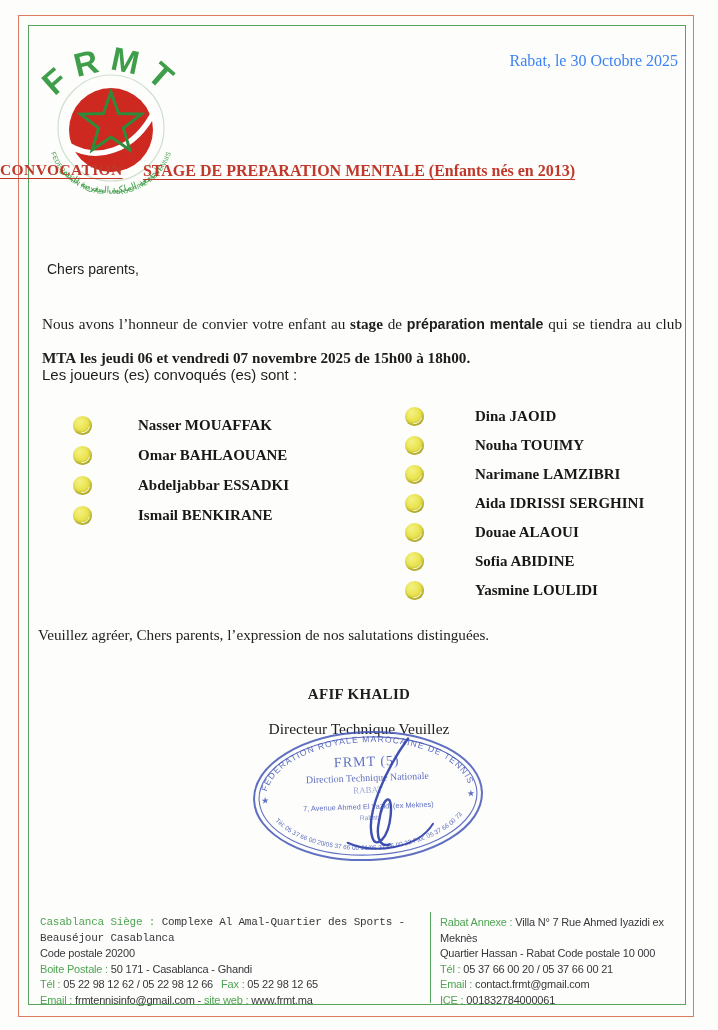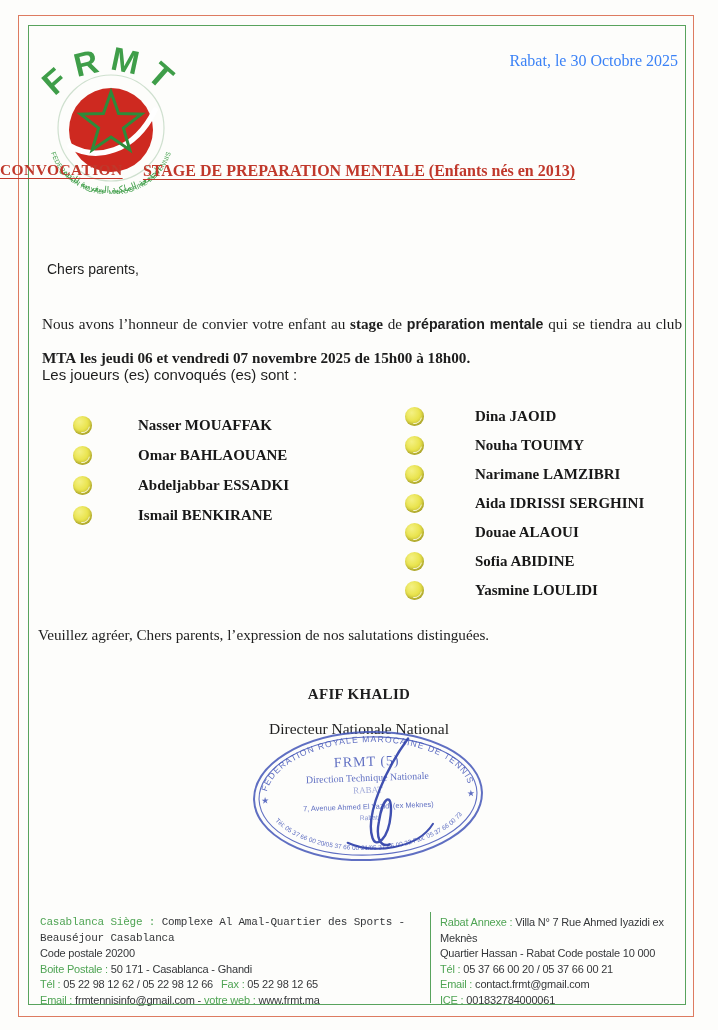--- a/index.html
+++ b/index.html
@@ -145,21 +145,21 @@
     </li>
   <li>
       <span class="ball"></span>
       <span class="pname">Yasmine LOULIDI</span>
     </li>
 </ul>
 
 <div class="closing">Veuillez agréer, Chers parents, l’expression de nos salutations distinguées.</div>
 
 <div class="sig-name">AFIF KHALID</div>
-<div class="sig-title">Directeur Nationale National</div>
+<div class="sig-title">Directeur Technique Veuillez</div>
 
 <div class="stamp">
   <svg width="240" height="140" viewBox="0 0 240 140">
     <defs>
       <path id="stamp-top-arc" d="M 18,70 A 102,54 0 0 1 222,70"></path>
       <path id="stamp-bottom-arc" d="M 18,70 A 102,54 0 0 0 222,70"></path>
     </defs>
     <g stroke="#4456b8" fill="none" opacity="0.85">
       <ellipse cx="120" cy="70" rx="114" ry="64" stroke-width="2"></ellipse>
       <ellipse cx="120" cy="70" rx="109" ry="59" stroke-width="1.1"></ellipse>
@@ -186,21 +186,21 @@
   </svg>
 </div>
 
 <div class="footer-divider"></div>
 
 <div class="footer footer-left">
   <div class="row" style="white-space:normal;font-family:Liberation Mono, monospace;"><span class="flabel">Casablanca Siège :</span> <span>Complexe Al Amal-Quartier des Sports - Beauséjour Casablanca</span></div>
   <div class="row"><span>Code postale 20200</span></div>
   <div class="row"><span class="flabel">Boite Postale :</span> <span>50 171 - Casablanca - Ghandi</span></div>
   <div class="row"><span class="flabel">Tél :</span> <span>05 22 98 12 62 / 05 22 98 12 66</span><span class="fgap"></span><span class="flabel">Fax :</span> <span>05 22 98 12 65</span></div>
-  <div class="row"><span class="flabel">Email :</span> <span>frmtennisinfo@gmail.com -</span> <span class="flabel">votre web :</span> <span>www.frmt.ma</span></div>
+  <div class="row"><span class="flabel">Email :</span> <span>frmtennisinfo@gmail.com -</span> <span class="flabel">site web :</span> <span>www.frmt.ma</span></div>
 </div>
 
 <div class="footer footer-right">
   <div class="row" style="white-space:normal;"><span class="flabel">Rabat Annexe :</span> <span>Villa N° 7 Rue Ahmed Iyazidi ex Meknès</span></div>
   <div class="row"><span>Quartier Hassan - Rabat Code postale 10 000</span></div>
   <div class="row"><span class="flabel">Tél :</span> <span>05 37 66 00 20 / 05 37 66 00 21</span></div>
   <div class="row"><span class="flabel">Email :</span> <span>contact.frmt@gmail.com</span></div>
   <div class="row"><span class="flabel">ICE :</span> <span>001832784000061</span></div>
 </div>
 

